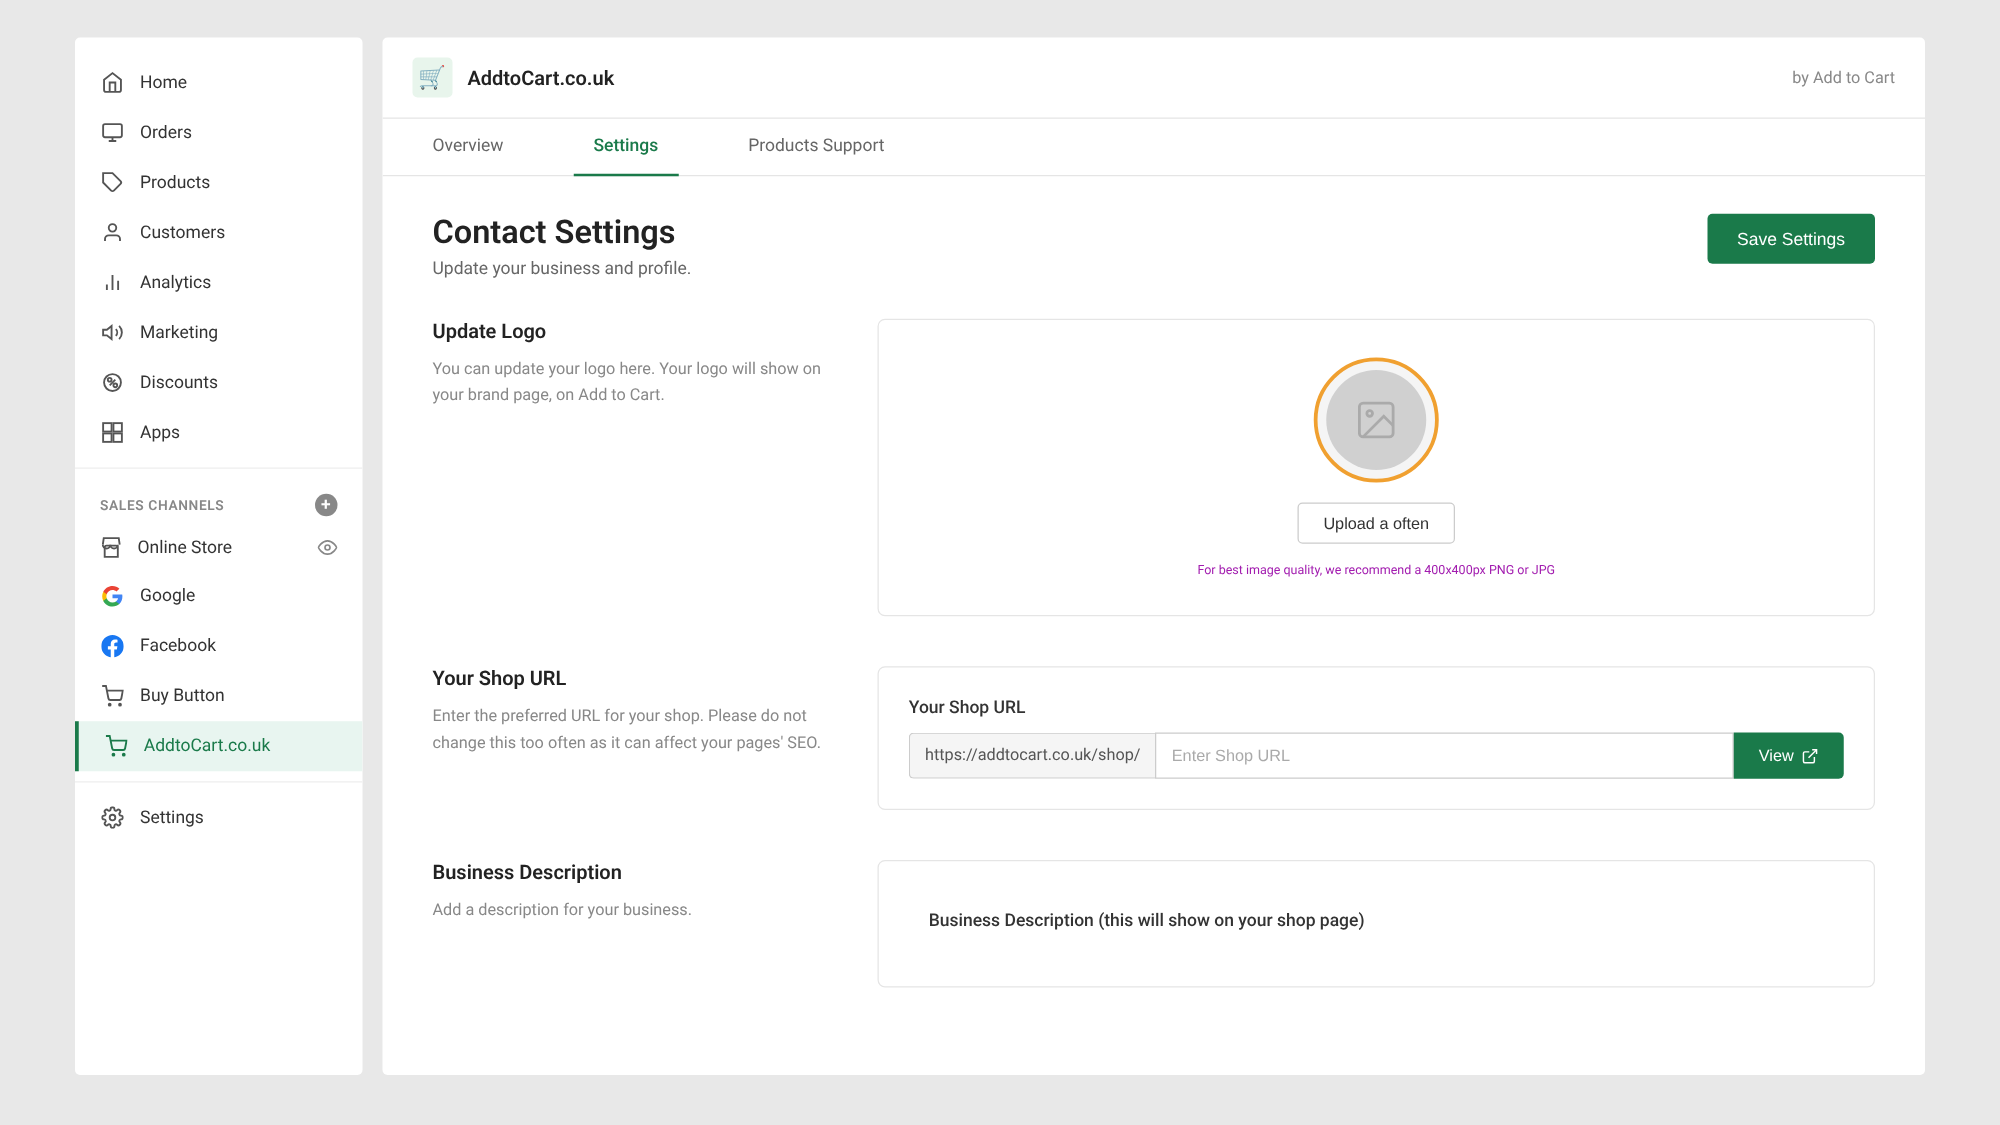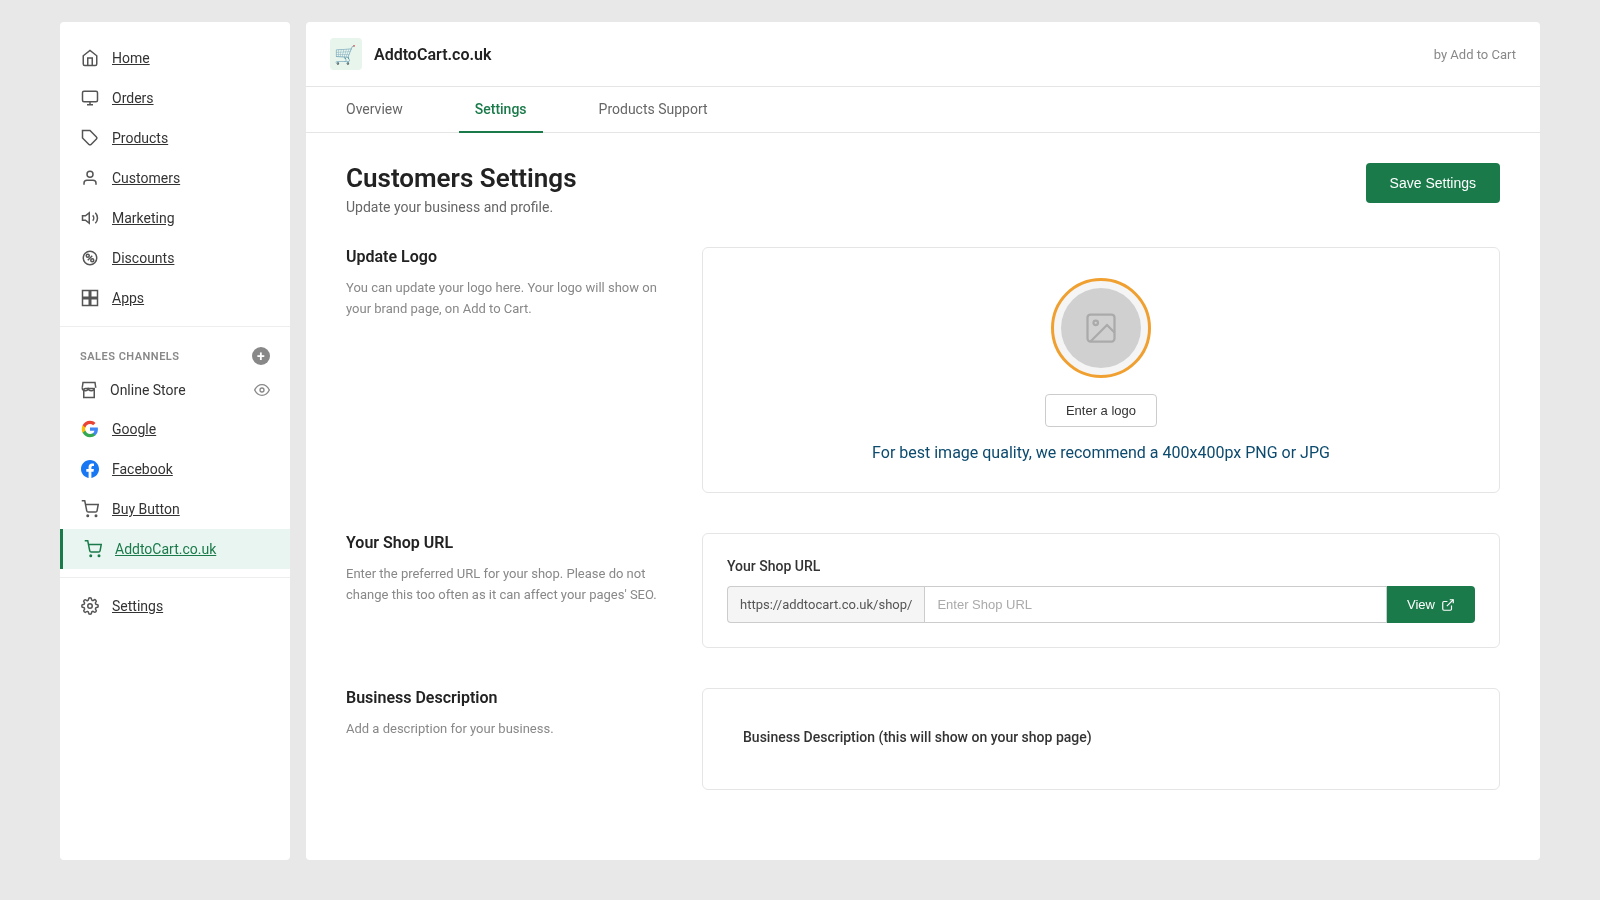--- a/index.html
+++ b/index.html
@@ -40,21 +40,20 @@
 
     .sidebar-item {
       display: flex;
       align-items: center;
       gap: 12px;
       padding: 10px 20px;
       cursor: pointer;
       color: #333;
       font-size: 14px;
       position: relative;
-      text-decoration: underline;
     }
 
     .sidebar-item.active {
       background: #e8f5f0;
       color: #1a7a4a;
       border-left: 3px solid #1a7a4a;
     }
 
     .sidebar-item .icon {
       width: 20px;
@@ -300,22 +299,22 @@
       background: #fff;
       border: 1px solid #ccc;
       padding: 8px 20px;
       border-radius: 4px;
       font-size: 13px;
       color: #333;
       cursor: pointer;
     }
 
     .logo-hint {
-      font-size: 16px;
-      color: #0c4a6e;
+      font-size: 10px;
+      color: #a21caf;
       text-align: center;
     }
 
     
     .url-card {
       border: 1px solid #e5e5e5;
       border-radius: 6px;
       padding: 24px;
     }
 
@@ -430,20 +429,30 @@
         <span>Products</span>
       </div>
       <div class="sidebar-item">
         <span class="icon">
           <svg width="18" height="18" viewBox="0 0 24 24" fill="none" stroke="#555" stroke-width="2">
             <path d="M20 21v-2a4 4 0 0 0-4-4H8a4 4 0 0 0-4 4v2"></path>
             <circle cx="12" cy="7" r="4"></circle>
           </svg>
         </span>
         <span>Customers</span>
+      </div>
+      <div class="sidebar-item">
+        <span class="icon">
+          <svg width="18" height="18" viewBox="0 0 24 24" fill="none" stroke="#555" stroke-width="2">
+            <line x1="18" y1="20" x2="18" y2="10"></line>
+            <line x1="12" y1="20" x2="12" y2="4"></line>
+            <line x1="6" y1="20" x2="6" y2="14"></line>
+          </svg>
+        </span>
+        <span>Analytics</span>
       </div>
       <div class="sidebar-item">
         <span class="icon">
           <svg width="18" height="18" viewBox="0 0 24 24" fill="none" stroke="#555" stroke-width="2">
             <polygon points="11 5 6 9 2 9 2 15 6 15 11 19 11 5"></polygon>
             <path d="M19.07 4.93a10 10 0 0 1 0 14.14"></path>
             <path d="M15.54 8.46a5 5 0 0 1 0 7.07"></path>
           </svg>
         </span>
         <span>Marketing</span>
@@ -567,21 +576,21 @@
     <div class="tabs">
       <div class="tab">Overview</div>
       <div class="tab active">Settings</div>
       <div class="tab">Products Support</div>
     </div>
 
     <div class="content-area">
 
       <div class="page-header">
         <div>
-          <div class="page-title">Customers Settings</div>
+          <div class="page-title">Contact Settings</div>
           <div class="page-subtitle">Update your business and profile.</div>
         </div>
         <button class="save-btn">Save Settings</button>
       </div>
 
       <div class="section">
         <div class="section-left">
           <div class="section-heading">Update Logo</div>
           <div class="section-description">You can update your logo here. Your logo will show on your brand page, on Add to Cart.</div>
         </div>
@@ -591,21 +600,21 @@
               <div class="logo-preview-inner">
                 <span class="image-icon">
                   <svg width="36" height="36" viewBox="0 0 24 24" fill="none" stroke="#aaa" stroke-width="1.5">
                     <rect x="3" y="3" width="18" height="18" rx="2"></rect>
                     <circle cx="8.5" cy="8.5" r="1.5"></circle>
                     <polyline points="21 15 16 10 5 21"></polyline>
                   </svg>
                 </span>
               </div>
             </div>
-            <button class="upload-btn">Enter a logo</button>
+            <button class="upload-btn">Upload a often</button>
             <div class="logo-hint">For best image quality, we recommend a 400x400px PNG or JPG</div>
           </div>
         </div>
       </div>
 
       <div class="section">
         <div class="section-left">
           <div class="section-heading">Your Shop URL</div>
           <div class="section-description">Enter the preferred URL for your shop. Please do not change this too often as it can affect your pages' SEO.</div>
         </div>

